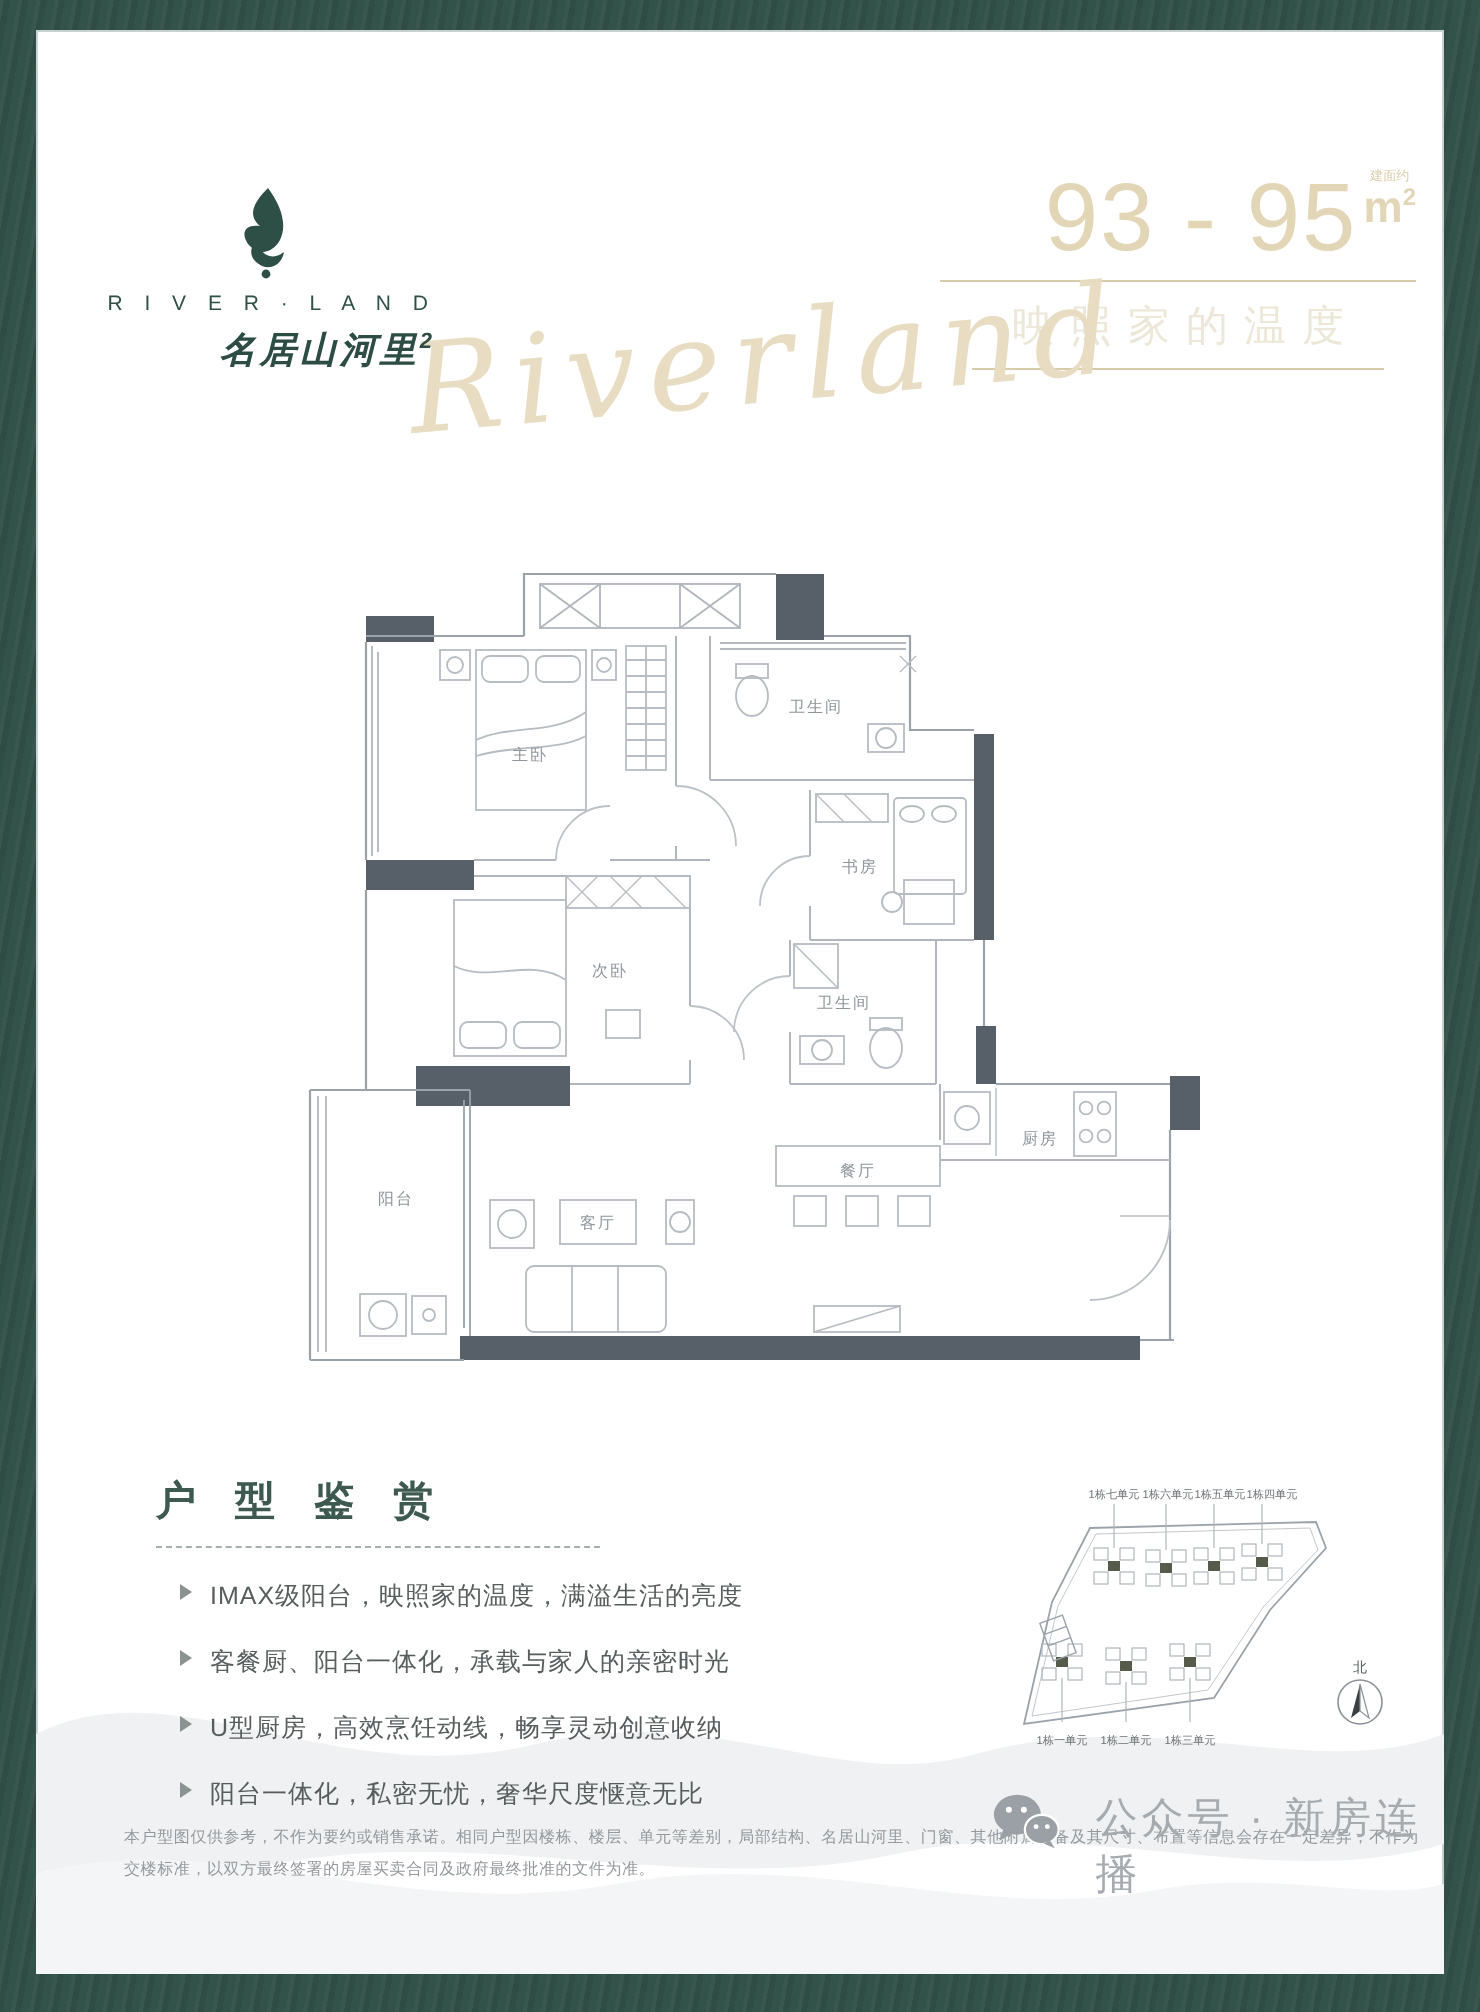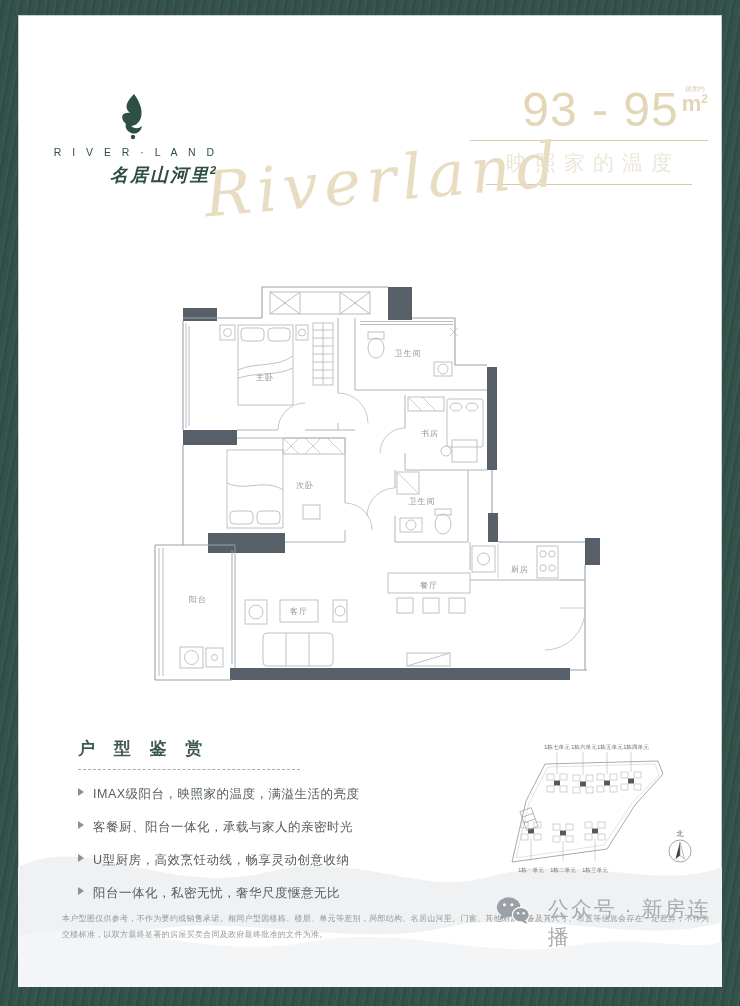--- a/index.html
+++ b/index.html
@@ -47,23 +47,23 @@
     position:absolute;left:186px;top:128px;z-index:2;
     font-family:"DejaVu Serif","Liberation Serif",serif;
     font-style:italic;font-size:62px;color:#e7dcc0;
     transform:rotate(-5deg);letter-spacing:6px;opacity:.95;
   }
   
   .floorplan{position:absolute;left:132px;top:263px;z-index:2;}
   .room-label{font-size:8px;fill:#8e959b;letter-spacing:1px;}
   
   .features{position:absolute;left:60px;top:722px;width:336px;z-index:2;}
-  .features h2{margin:0;font-size:17px;font-weight:700;color:#3d5950;letter-spacing:7px;}
+  .features h2{margin:0;font-size:20px;font-weight:700;color:#3d5950;letter-spacing:7px;}
   .feat-rule{border:none;border-top:1.5px dashed #a3b0ab;width:222px;margin:9px 0 4px 0;}
-  .features ul{list-style:none;margin:0;padding:0;}
+  .features ul{list-style:none;margin:12px;padding:0;}
   .features li{position:relative;padding-left:15px;margin-top:16px;font-size:12.5px;color:#565d5c;letter-spacing:.5px;}
   .tri{position:absolute;left:0;top:2px;width:0;height:0;
        border-top:4px solid transparent;border-bottom:4px solid transparent;border-left:6px solid #8a938f;}
   
   .siteplan{position:absolute;left:477px;top:716px;z-index:2;}
   .sp-label{font-size:5.6px;fill:#6b7174;}
   .sp-compass-label{font-size:7px;fill:#565b5e;}
   
   .disclaimer{position:absolute;left:44px;top:888px;width:650px;font-size:8px;line-height:1.95;color:#94999d;z-index:2;letter-spacing:.3px;}
   

